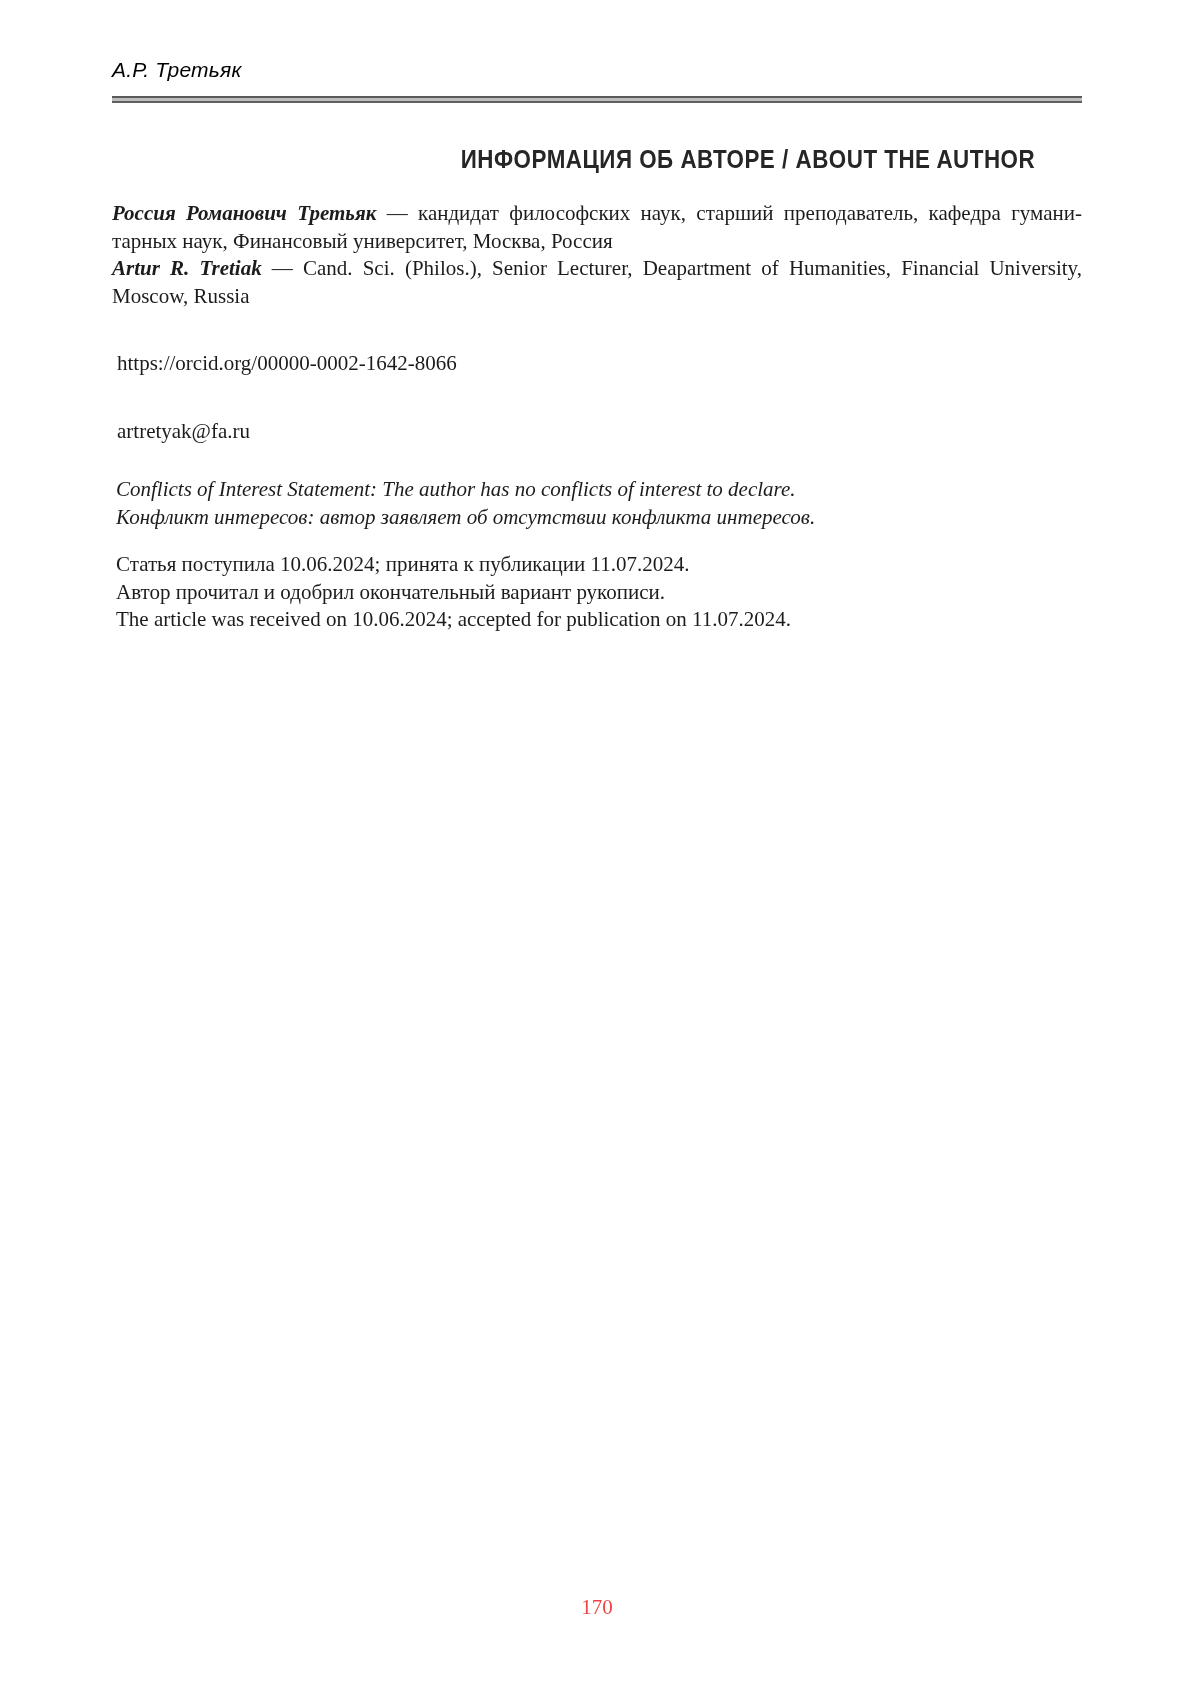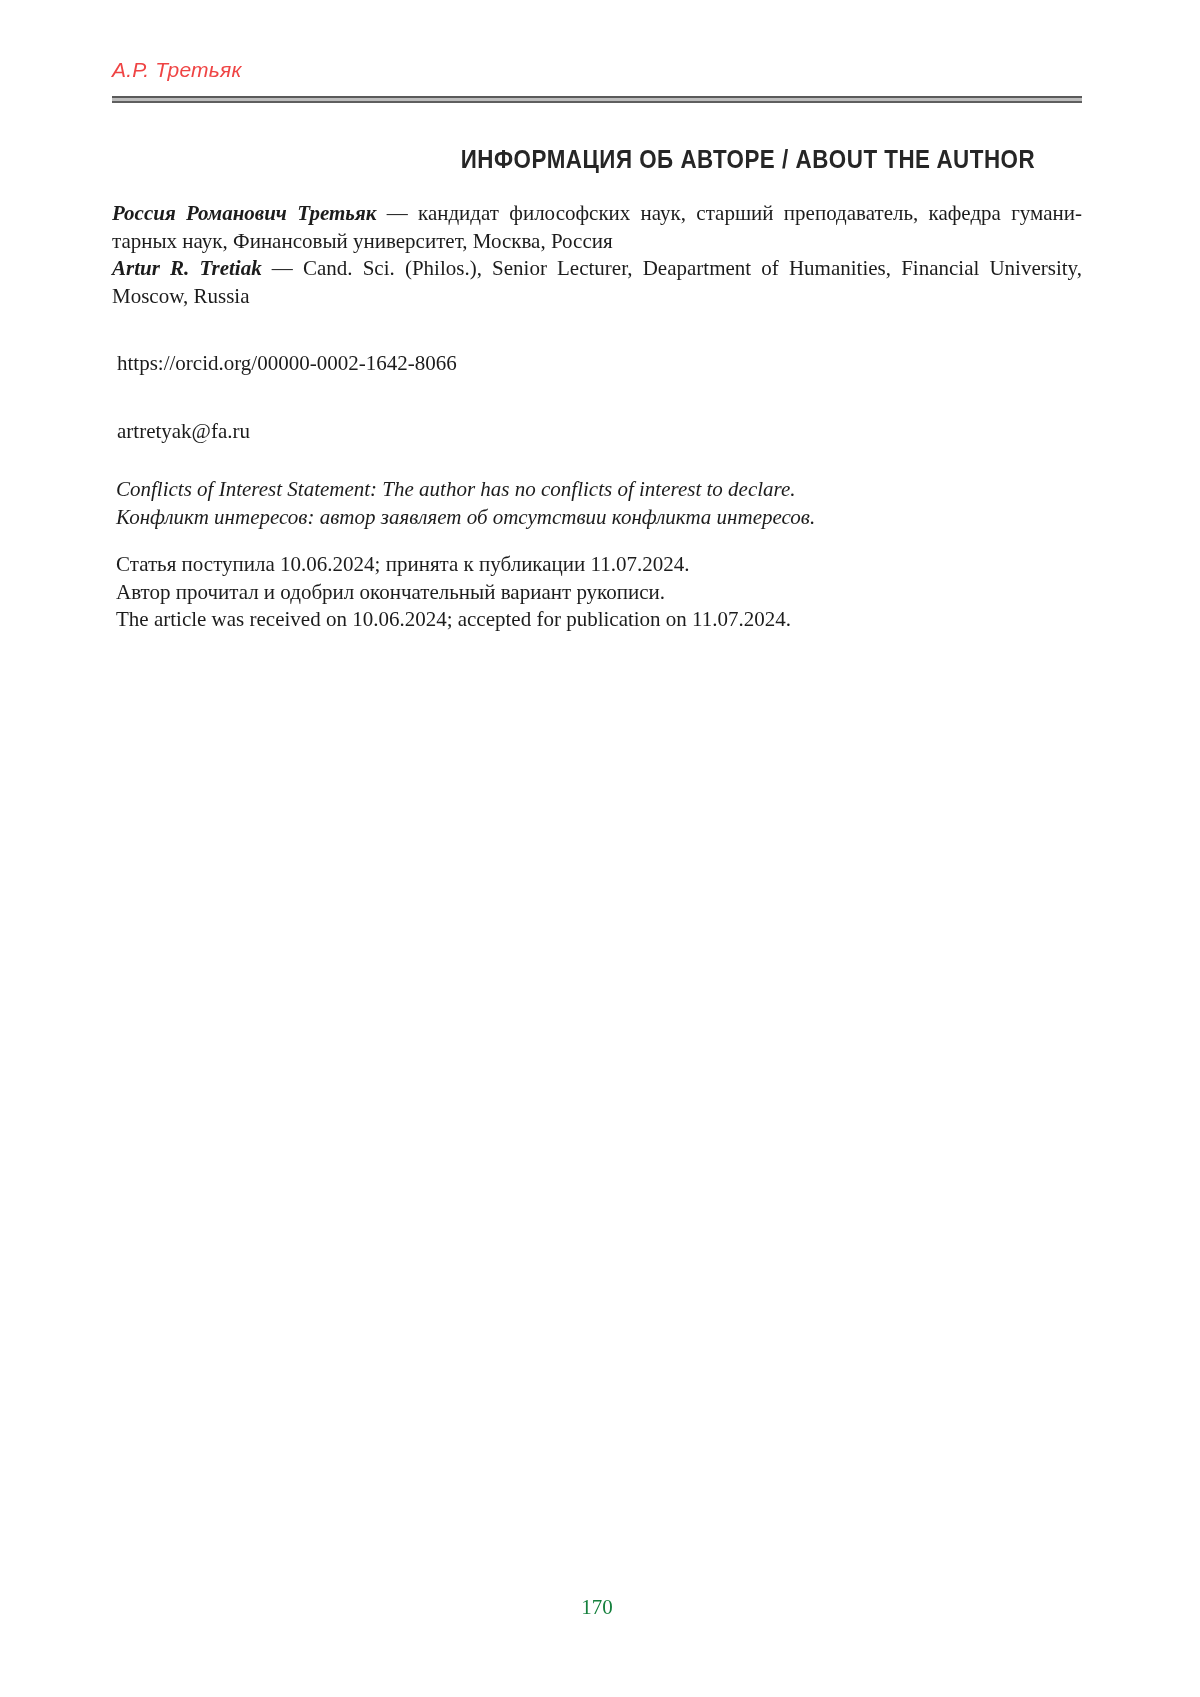--- a/index.html
+++ b/index.html
@@ -27,21 +27,21 @@
     right: 118px;
     top: 0;
   }
   
   .runhead {
     margin-top: 57px;
     font-family: "Liberation Sans", sans-serif;
     font-style: italic;
     font-size: 21px;
     line-height: 26px;
-    color: #ef4444;
+    color: #000000;
     letter-spacing: 0.2px;
   }
   .rule {
     margin-top: 13px;
     height: 7px;
     background: linear-gradient(to bottom,
       #5a5a5a 0px, #5a5a5a 2px,
       #bdbdbd 2px, #bdbdbd 5px,
       #5f5f5f 5px, #5f5f5f 7px);
   }
@@ -94,21 +94,21 @@
   }
   
   .pagenum {
     position: absolute;
     left: 112px;
     right: 118px;
     top: 1594px;
     text-align: center;
     font-size: 21px;
     line-height: 26px;
-    color: #15803d;
+    color: #ef4444;
   }
 </style>
 </head>
 <body>
 
 <div class="page">
   <div class="content">
 
     <div class="runhead">А.Р. Третьяк</div>
 

